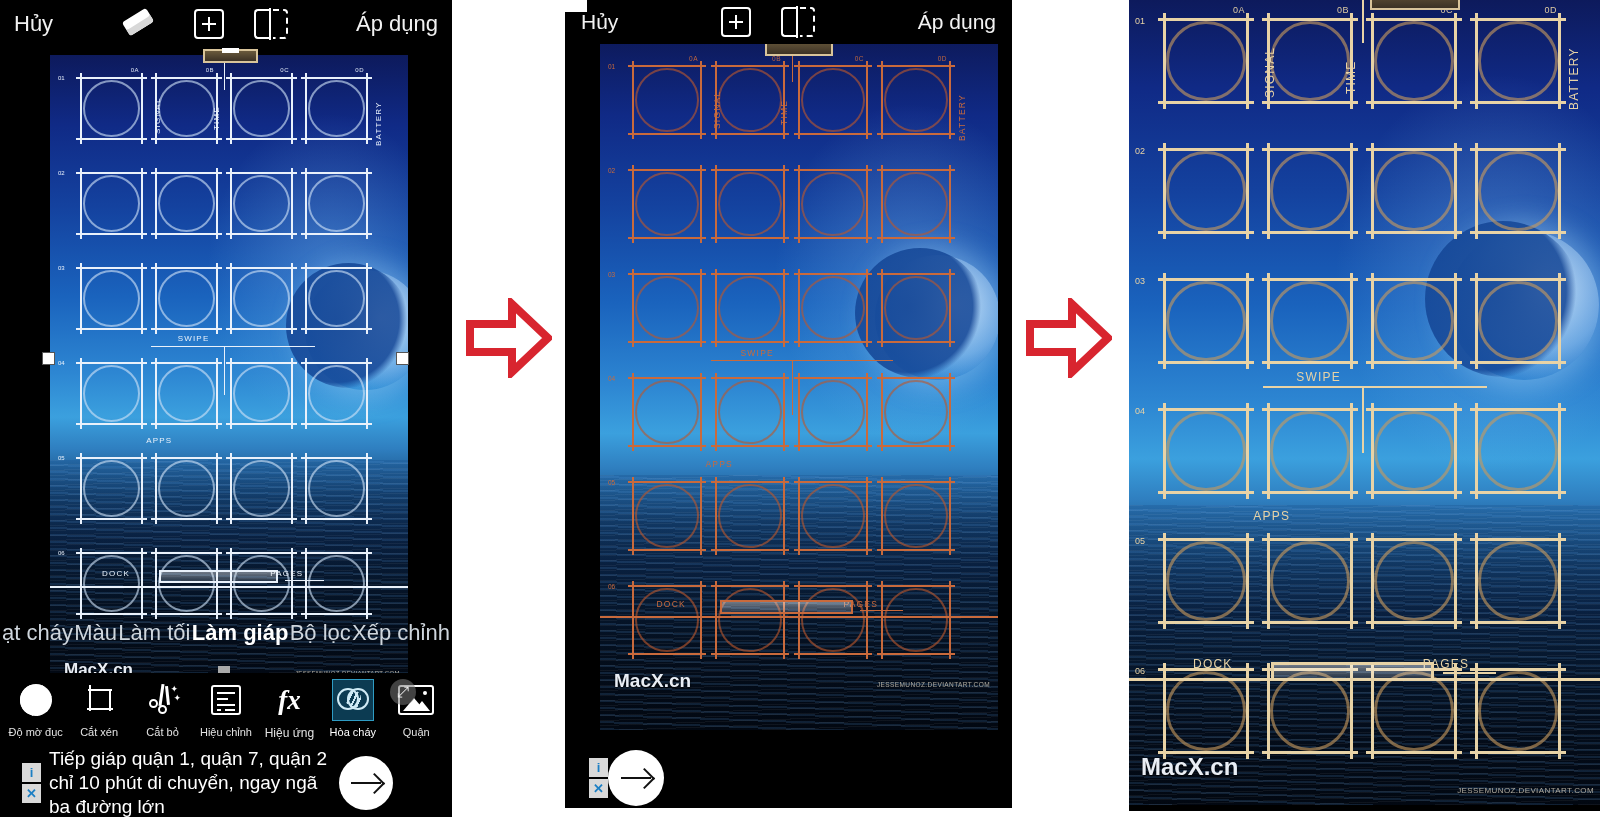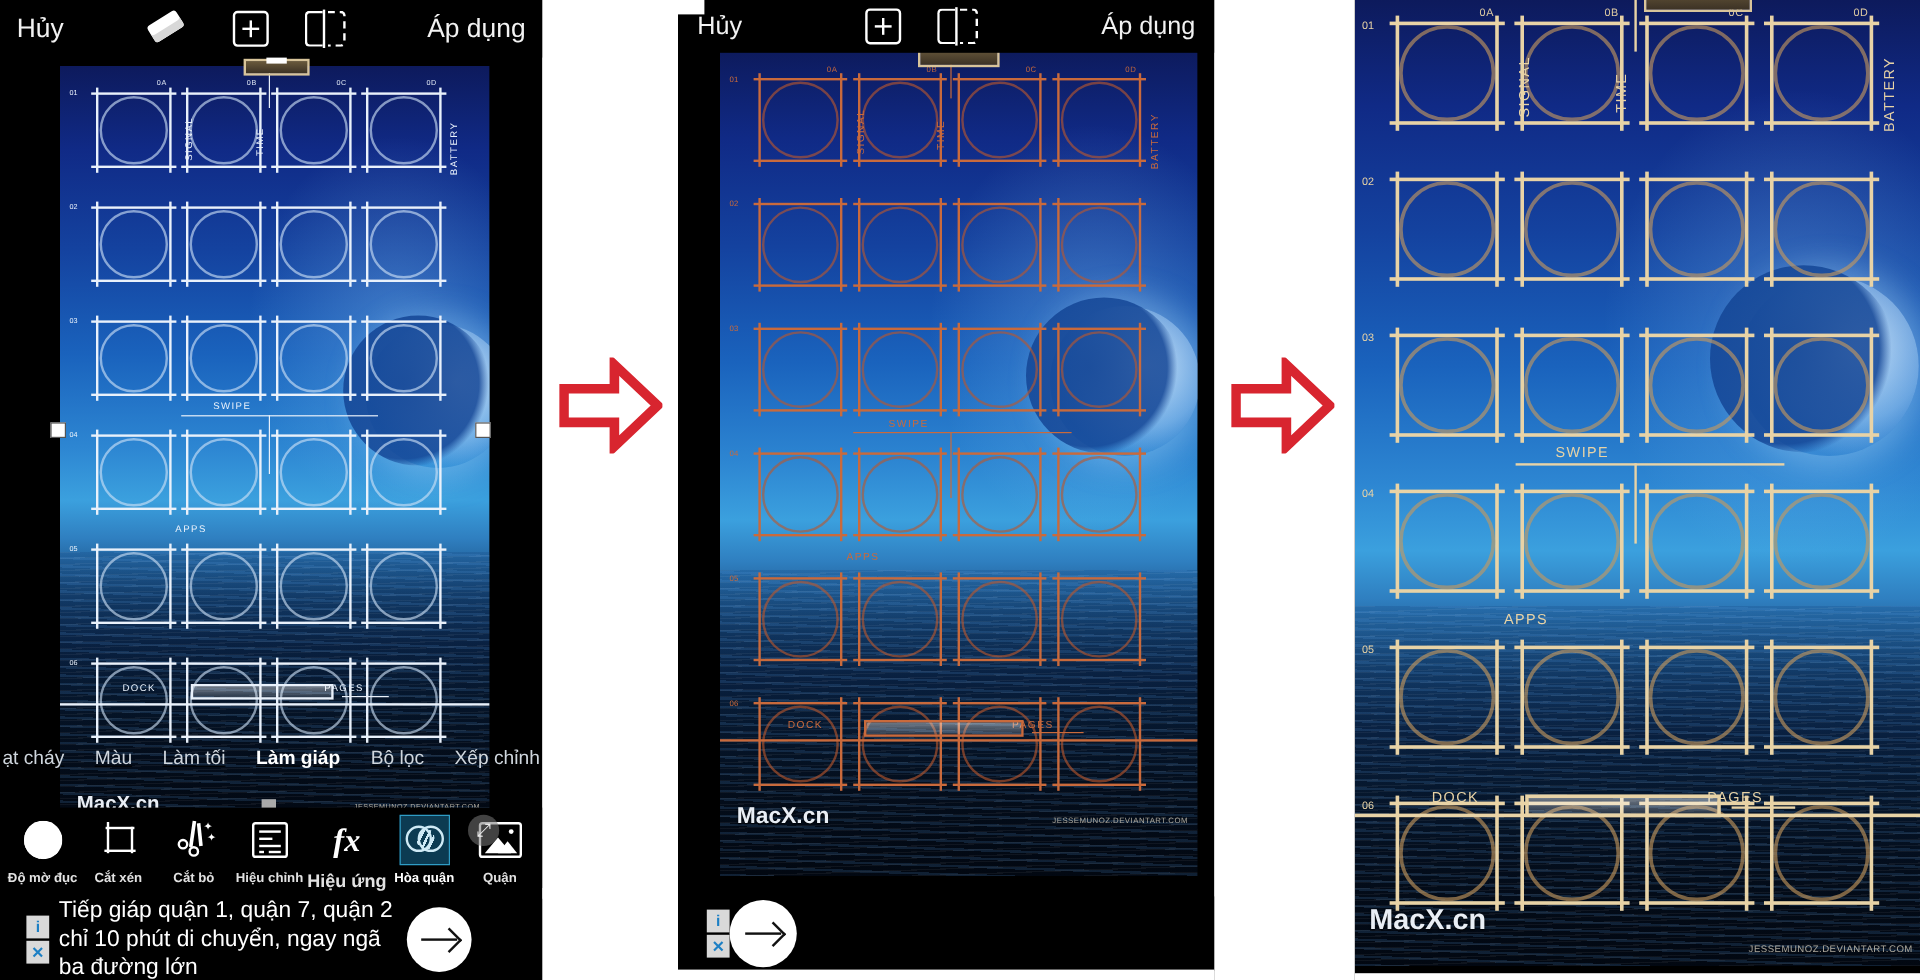--- a/index.html
+++ b/index.html
@@ -97,21 +97,21 @@
   
   .blendstrip { position:absolute; left:0; right:0; display:flex; align-items:center;
                 justify-content:space-between; z-index:18; padding:0 2px; }
   .blendstrip .bm { color:#cfd6dd; white-space:nowrap; }
   .blendstrip .bm.active { color:#ffffff; font-weight:bold; }
 
   
   .toolrow { position:absolute; left:0; right:0; background:#000; z-index:22;
              display:flex; align-items:flex-start; }
   .tool { flex:1 1 0; display:flex; flex-direction:column; align-items:center; gap:5px; }
-  .tool .lbl { color:#e2e2e2; white-space:nowrap;font-weight:bold; }
+  .tool .lbl { color:#e2e2e2; white-space:nowrap; }
   .tool.sel .icbox { background:#0c3b52; border:1px solid #2f9cc4; }
   .icbox { width:42px; height:42px; display:flex; align-items:center; justify-content:center; }
 
   
   .ic-opacity { width:32px; height:32px; border-radius:50%;
     background:
       radial-gradient(circle at 30% 45%, #fff 0 38%, rgba(0,0,0,0) 39%),
       repeating-conic-gradient(from 0deg, #fff 0 0);
     position:relative; overflow:hidden; }
   .ic-opacity::before { content:""; position:absolute; inset:0;
@@ -463,21 +463,21 @@
         <div class="wmk2" style="right:8px; bottom:14px; font-size:6px;">JESSEMUNOZ.DEVIANTART.COM</div>
       </div>
 
       <div class="topnotch" style="left:203px; top:49px; width:55px; height:14px; z-index:16;"></div>
       <div style="position:absolute; left:222px; top:45px; width:17px; height:8px; background:#fff; z-index:17;"></div>
 
       <div class="sel-handle" style="left:42px; top:352px;"></div>
       <div class="sel-handle" style="left:396px; top:352px;"></div>
       <div class="sel-grip" style="left:218px; top:666px;"></div>
 
-      <div class="blendstrip" style="top:620px; height:26px; font-size:16px;text-decoration:underline;">
+      <div class="blendstrip" style="top:620px; height:26px; font-size:22px;">
         <span class="bm">ạt cháy</span>
         <span class="bm">Màu</span>
         <span class="bm">Làm tối</span>
         <span class="bm active">Làm giáp</span>
         <span class="bm">Bộ lọc</span>
         <span class="bm">Xếp chỉnh</span>
       </div>
 
       <div class="toolrow" style="top:673px; height:67px; padding:6px 4px 0;">
         <div class="tool">
@@ -519,31 +519,31 @@
                 <i></i>
                 <i></i>
               </div>
             </div>
           <div class="lbl" style="font-size:11px;">Hiệu chỉnh</div>
         </div>
         <div class="tool">
           <div class="icbox">
               <div class="ic-fx">fx</div>
             </div>
-          <div class="lbl" style="font-size:15px;">Hiệu ứng</div>
+          <div class="lbl" style="font-size:12px;">Hiệu ứng</div>
         </div>
         <div class="tool sel">
           <div class="icbox">
               <div class="ic-blend">
                 <span class="c1"></span>
                 <span class="c2"></span>
                 <span class="hatch"></span>
               </div>
             </div>
-          <div class="lbl" style="font-size:11px; color:#fff;">Hòa quận</div>
+          <div class="lbl" style="font-size:11px; color:#fff;">Hòa cháy</div>
         </div>
         <div class="tool">
           <div class="icbox">
               <div class="ic-border">
                 <span class="mt"></span>
                 <span class="mt2"></span>
                 <span class="dot"></span>
               </div>
             </div>
           <div class="lbl" style="font-size:11px;">Quận</div>

